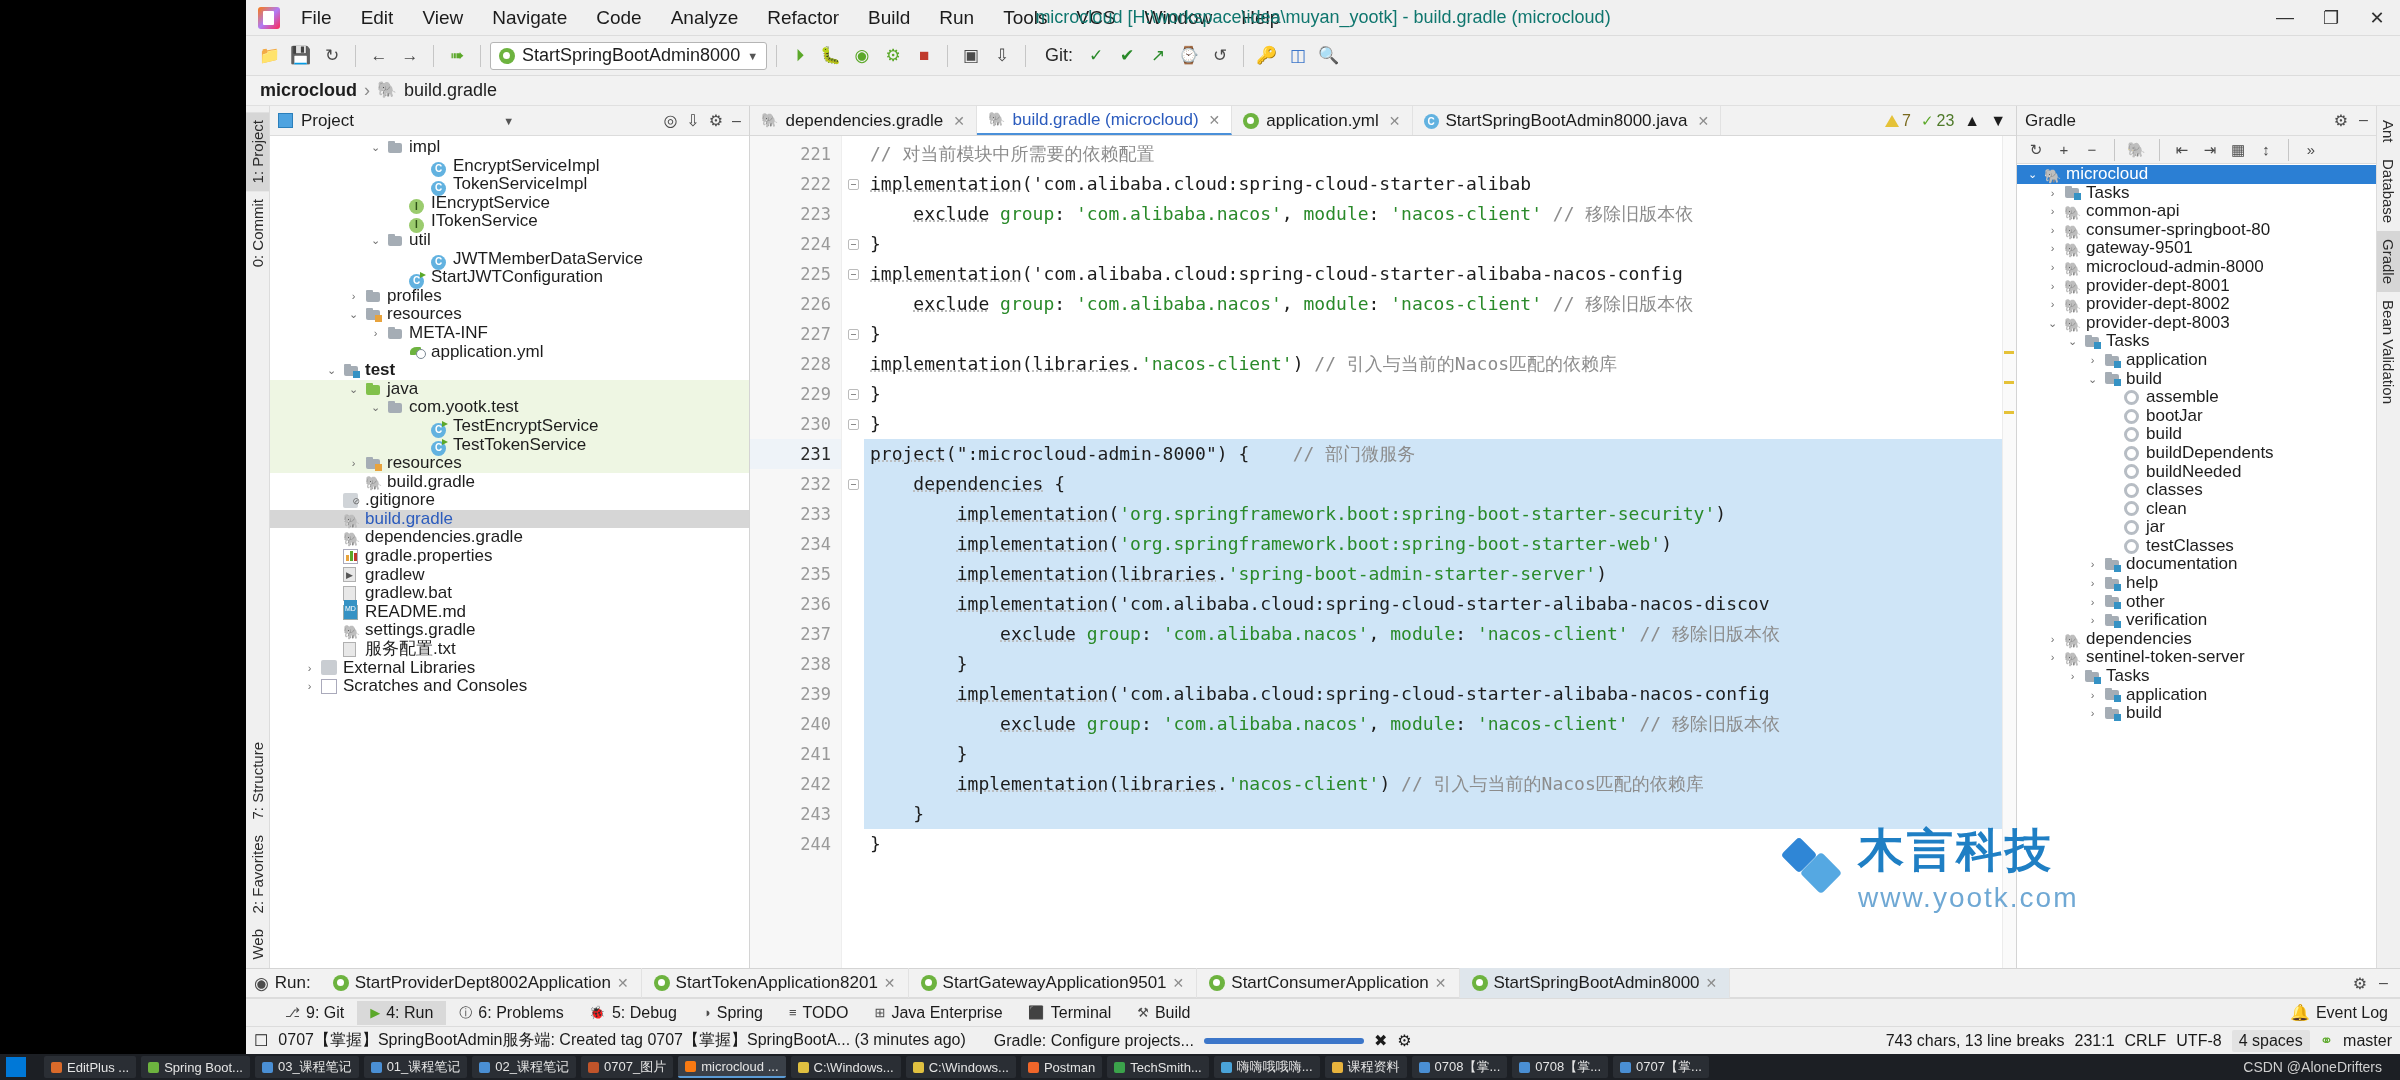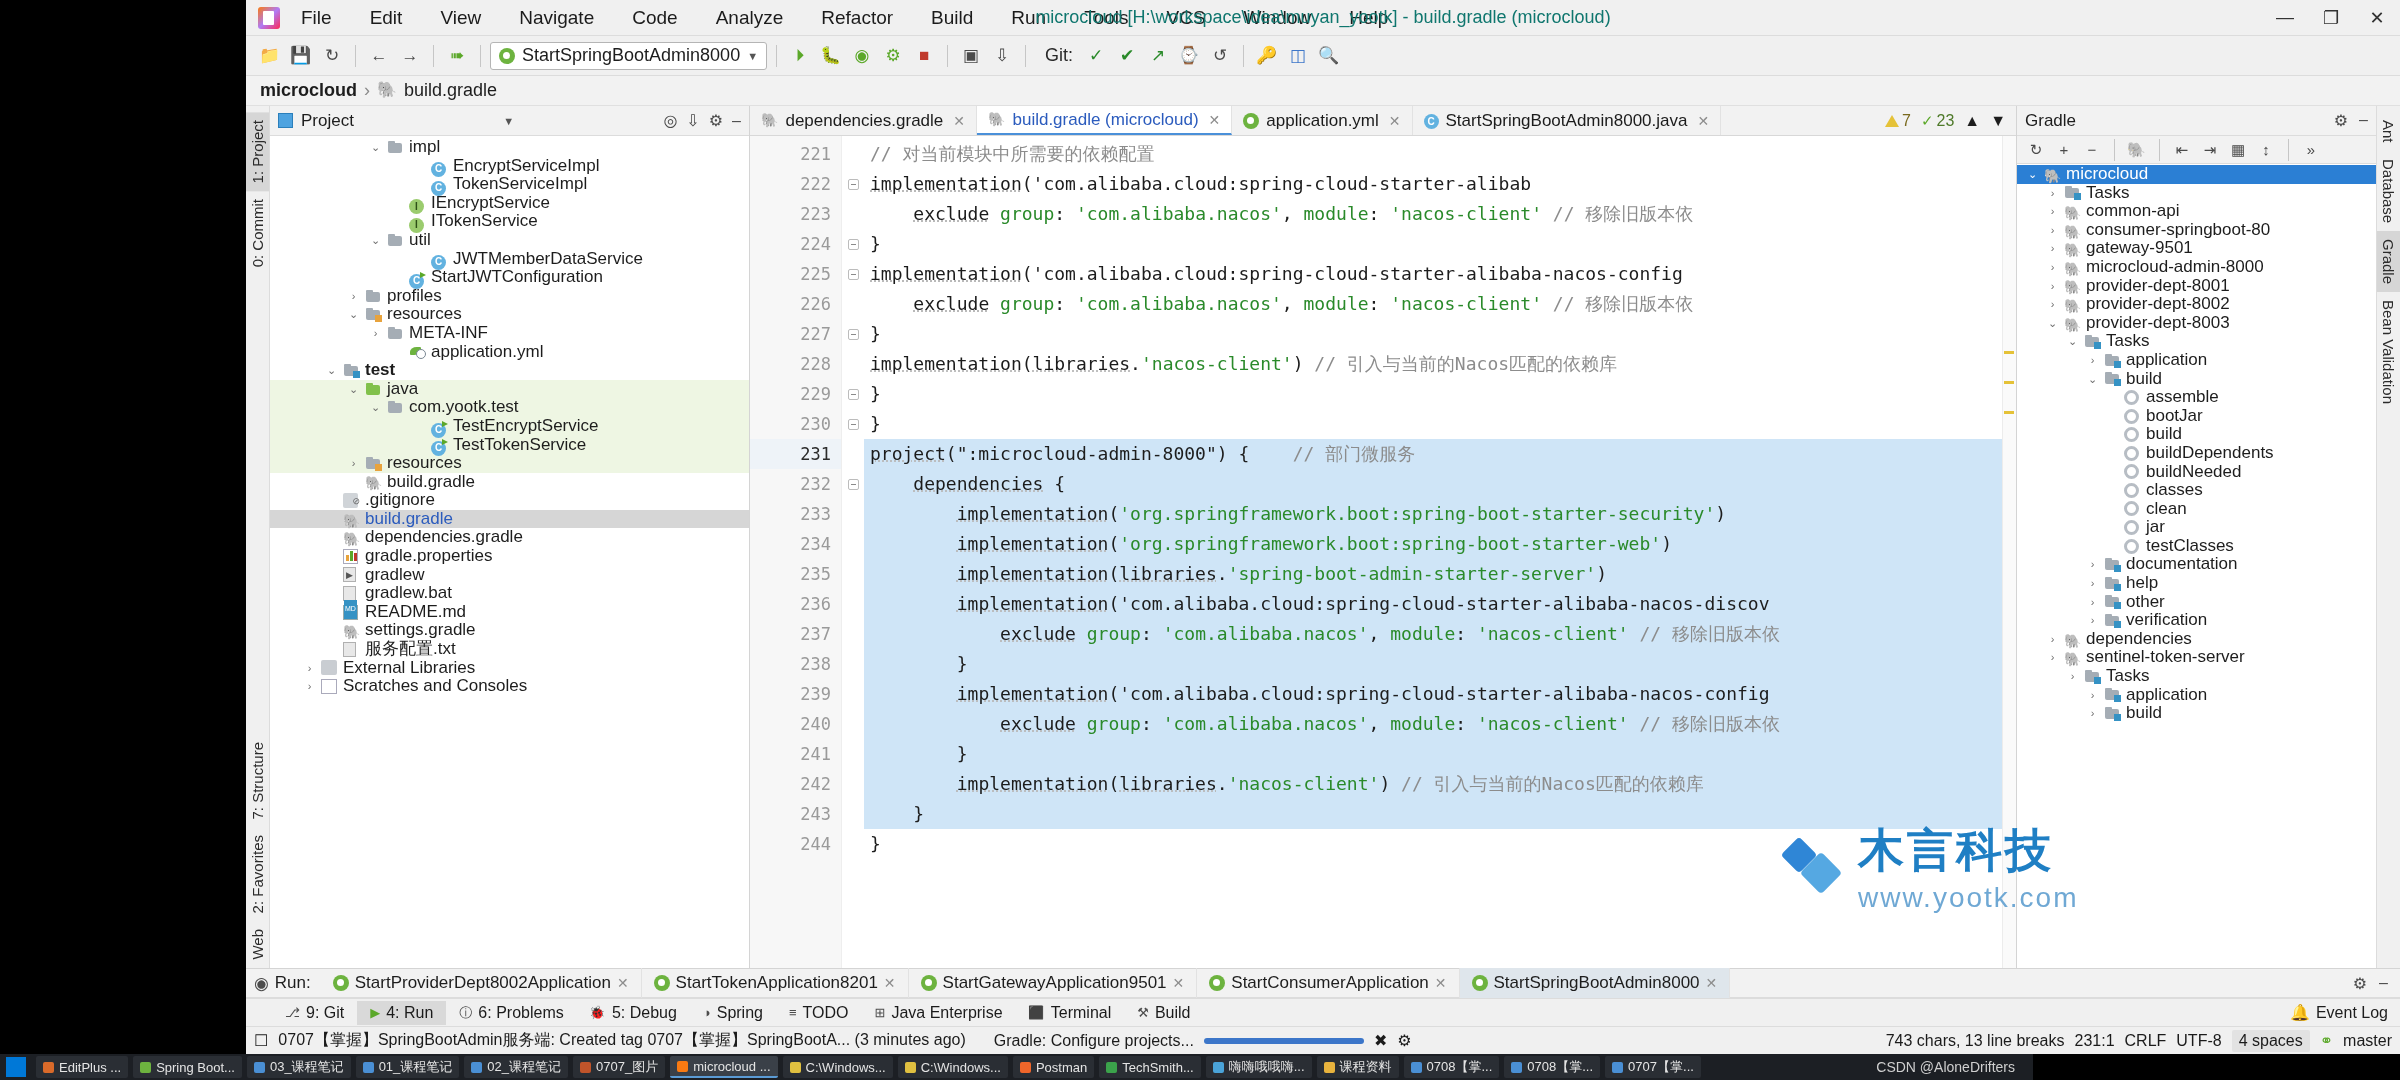--- a/index.html
+++ b/index.html
@@ -13,21 +13,21 @@
          display:flex; flex-direction:column; }
 
   
   .titlebar { height:36px; background:#f0f0f0; display:flex; align-items:center;
               border-bottom:1px solid #dcdcdc; position:relative; }
   .ij-logo { width:22px; height:22px; margin:0 10px 0 12px; border-radius:3px;
              background:linear-gradient(135deg,#f97a12 0%,#b07bf5 50%,#fe2857 100%);
              position:relative; }
   .ij-logo::after { content:""; position:absolute; left:5px; top:4px; width:11px; height:14px;
                     background:#fff; border-radius:1px; }
-  .menu { display:flex; align-items:center; gap:16px; }
+  .menu { display:flex; align-items:center; gap:7px; }
   .menu-item { padding:4px 11px; font-size:19px; color:#1b1b1b; cursor:default; white-space:nowrap; }
   .win-title { position:absolute; left:50%; transform:translateX(-50%); font-size:18px; color:#0f766e;
                white-space:nowrap; }
   .wincontrols { margin-left:auto; display:flex; align-items:center; gap:0; }
   .wc { width:46px; height:36px; display:flex; align-items:center; justify-content:center;
         font-size:18px; color:#333; }
 
   
   .toolbar { height:40px; background:#f0f0f0; display:flex; align-items:center; gap:3px;
              padding:0 10px; border-bottom:1px solid #dcdcdc; }
@@ -194,22 +194,22 @@
   .statusbar { height:28px; background:#f0f0f0; display:flex; align-items:center; gap:10px;
                padding:0 8px; border-top:1px solid #dcdcdc; font-size:16px; color:#1b1b1b; }
   .sb-sep { flex:1; }
   .progbar { width:160px; height:6px; background:#dfe3e6; border-radius:3px; overflow:hidden; }
   .progbar i { display:block; height:100%; width:100%; background:#3c76c9; }
   .sb-item { white-space:nowrap; }
   .sb-item.boxed { background:#e2e2e2; padding:2px 7px; border-radius:2px; }
   .branch-ico { color:#5ba829; }
 
   
-  #taskbar { position:absolute; left:0; bottom:0; width:2033px; height:26px; background:#1c1f24;
-             display:flex; align-items:center; gap:6px; padding:0 6px; overflow:hidden; }
+  #taskbar { position:absolute; left:0; bottom:0; width:2400px; height:26px; background:#1c1f24;
+             display:flex; align-items:center; gap:14px; padding:0 6px; overflow:hidden; }
   .tb-btn { display:flex; align-items:center; gap:5px; height:22px; padding:0 7px; font-size:13px;
             color:#e4e4e4; background:#2a2e34; border-radius:2px; white-space:nowrap;
             max-width:125px; overflow:hidden; }
   .tb-btn.active { background:#3a4048; border-bottom:2px solid #5b9bd5; }
   .tb-sw { width:11px; height:11px; border-radius:2px; flex:0 0 11px; }
   .tb-start { width:20px; height:20px; background:#0078d7; margin-right:4px; flex:0 0 20px; }
   .tb-credit { margin-left:auto; color:#cfcfcf; font-size:14px; padding-right:12px; white-space:nowrap; }
 
   
   .wm { position:absolute; pointer-events:none; user-select:none;justify-content:space-between; }

